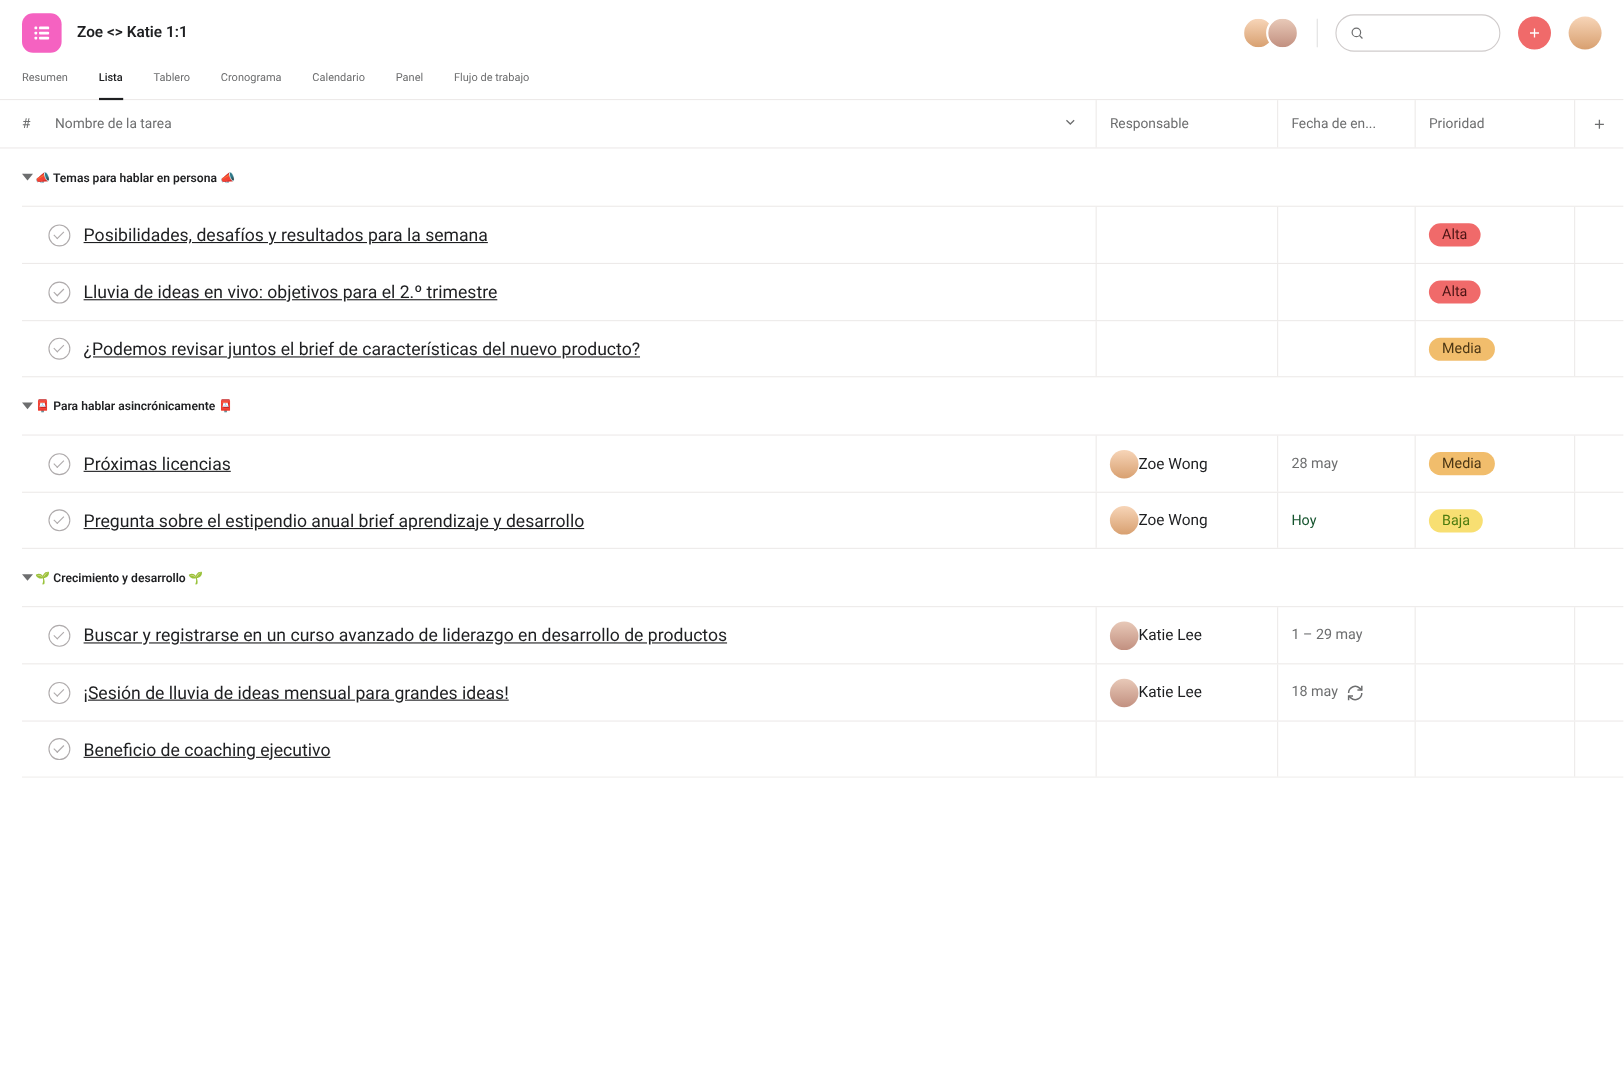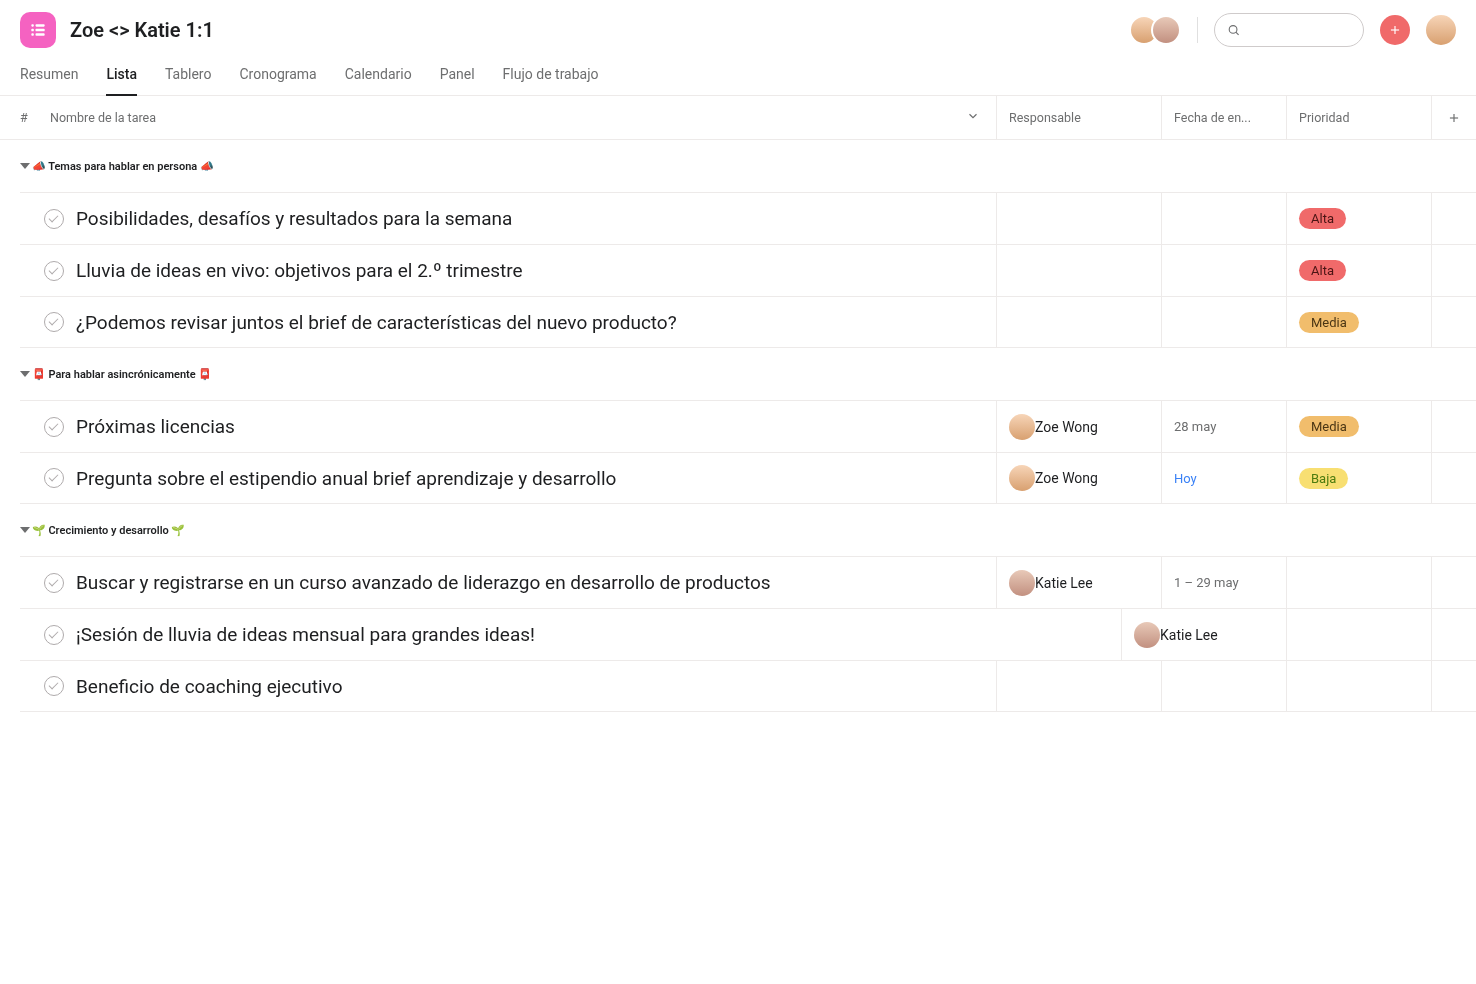--- a/index.html
+++ b/index.html
@@ -20,21 +20,21 @@
     margin-bottom: 10px;
   }
   .project-icon {
     width: 36px; height: 36px;
     background: #f562c1;
     border-radius: 10px;
     display: flex; align-items: center; justify-content: center;
   }
   .project-icon svg { width: 20px; height: 20px; fill: #fff; }
   .project-title {
-    font-size: 20px;
+    font-size: 14px;
     font-weight: 600;
     color: #1e1f21;
     flex: 1;
   }
   .title-actions {
     display: flex;
     align-items: center;
     gap: 16px;
   }
   .avatar-stack {
@@ -75,21 +75,21 @@
     width: 30px; height:30px; border-radius:50%;
     background: linear-gradient(#f7d5b8,#d8a070);
   }
   .tabs {
     display: flex;
     gap: 28px;
     padding-left: 0;
   }
   .tab {
     padding: 8px 0 12px 0;
-    font-size: 14px;
+    font-size: 10px;
     color: #6d6e6f;
     cursor: pointer;
     border-bottom: 2px solid transparent;
     margin-bottom: -1px;
   }
   .tab.active {
     color: #1e1f21;
     font-weight: 500;
     border-bottom-color: #1e1f21;
   }
@@ -134,42 +134,43 @@
     height: 52px;
     align-items: stretch;
   }
   .section .row:last-child { border-bottom:1px solid #edeae9;}
   .row .cell-name {
     flex:1;
     display:flex;
     align-items:center;
     gap: 12px;
     padding-left: 24px;
-    font-size: 19px;
+    font-size: 16px;
+    text-decoration: underline;
   }
   .check-circle {
     width:20px;height:20px;
     border:1.5px solid #afabac;
     border-radius:50%;
     flex-shrink:0;
     position:relative;
     cursor:pointer;
   }
   .check-circle::after{
     content:"";
     position:absolute;
     left:6px;top:3px;
     width:4px;height:8px;
     border-right:1.5px solid #afabac;
     border-bottom:1.5px solid #afabac;
     transform:rotate(45deg);
   }
   .cell-resp { width:165px; border-left:1px solid #edeae9; display:flex; align-items:center; padding-left:12px; font-size:14px;}
   .cell-date { width:125px; border-left:1px solid #edeae9; display:flex; align-items:center; gap:8px; padding-left:12px; font-size:13px; color:#6d6e6f;}
-  .cell-date.today { color: #3b82f6; }
+  .cell-date.today { color: #14532d; }
   .cell-prio { width:145px; border-left:1px solid #edeae9; display:flex; align-items:center; padding-left:12px;}
   .cell-end  { width:45px; border-left:1px solid #edeae9;}
   .small-avatar {
     width:26px;height:26px;border-radius:50%;
   }
   .small-avatar.zoe{ background:linear-gradient(#f7d5b8,#d8a070);}
   .small-avatar.katie{ background:linear-gradient(#e8c9b8,#c29080);}
   .pill {
     padding: 3px 12px;
     border-radius: 12px;
@@ -356,20 +357,31 @@
       </div>
       <div class="row">
         <div class="cell-name">
           <div class="check-circle"></div>
           <span>¡Sesión de lluvia de ideas mensual para grandes ideas!</span>
         </div>
         <div class="cell-resp">
           <div class="small-avatar katie"></div>
           <span>Katie Lee</span>
         </div>
+        <div class="cell-date">
+          <span>18 may</span>
+          <span class="recur-icon">
+            <svg viewBox="0 0 24 24">
+              <path d="M21 2v6h-6"></path>
+              <path d="M3 12a9 9 0 0 1 15-6.7L21 8"></path>
+              <path d="M3 22v-6h6"></path>
+              <path d="M21 12a9 9 0 0 1-15 6.7L3 16"></path>
+            </svg>
+          </span>
+        </div>
         <div class="cell-prio"></div>
         <div class="cell-end"></div>
       </div>
       <div class="row">
         <div class="cell-name">
           <div class="check-circle"></div>
           <span>Beneficio de coaching ejecutivo</span>
         </div>
         <div class="cell-resp"></div>
         <div class="cell-date"></div>

